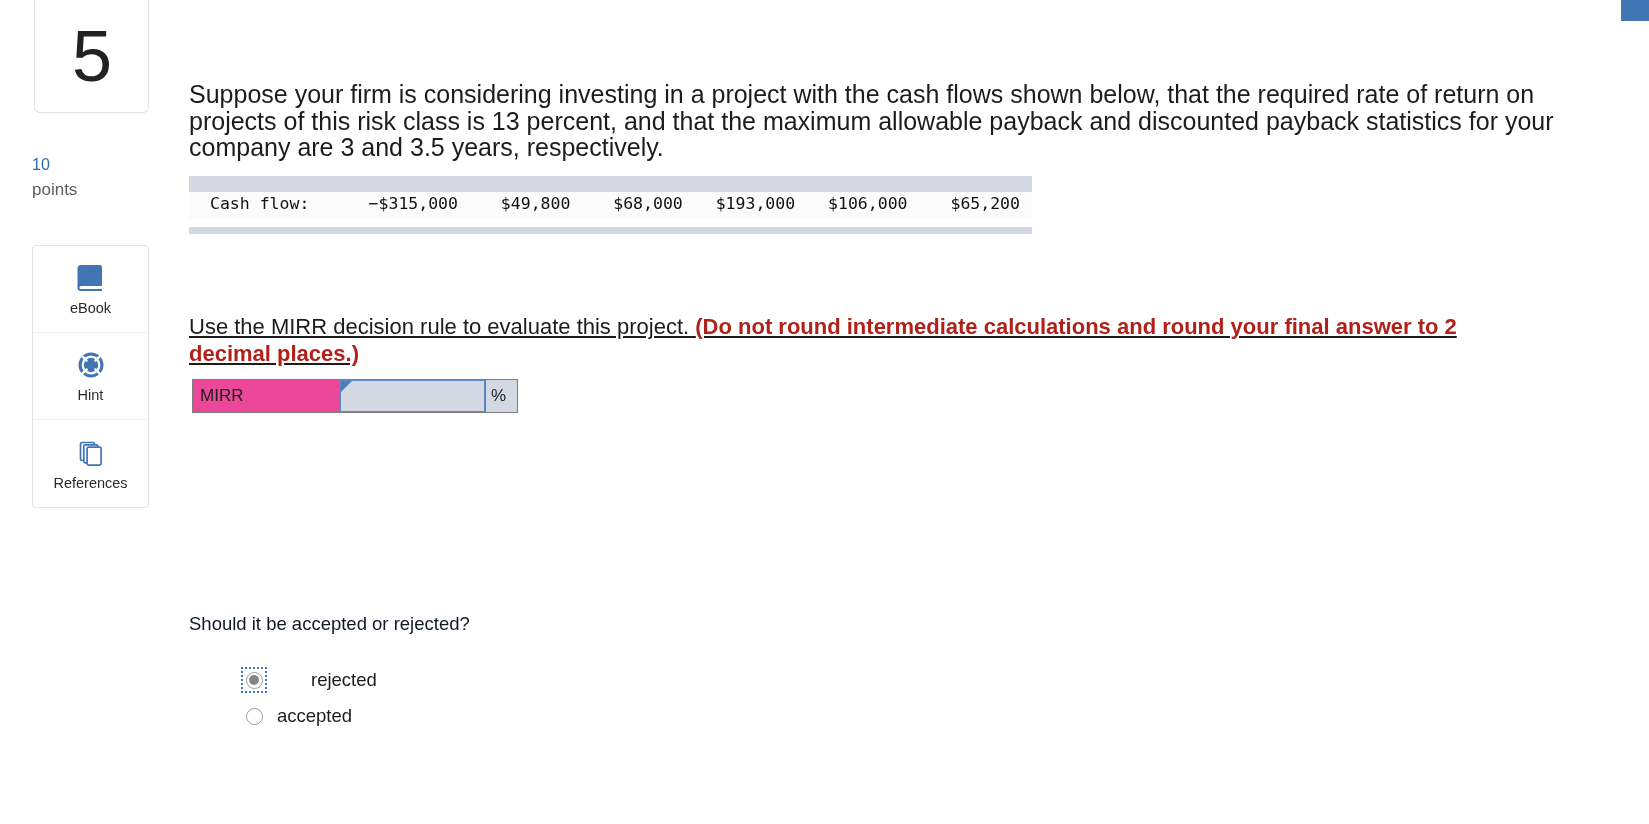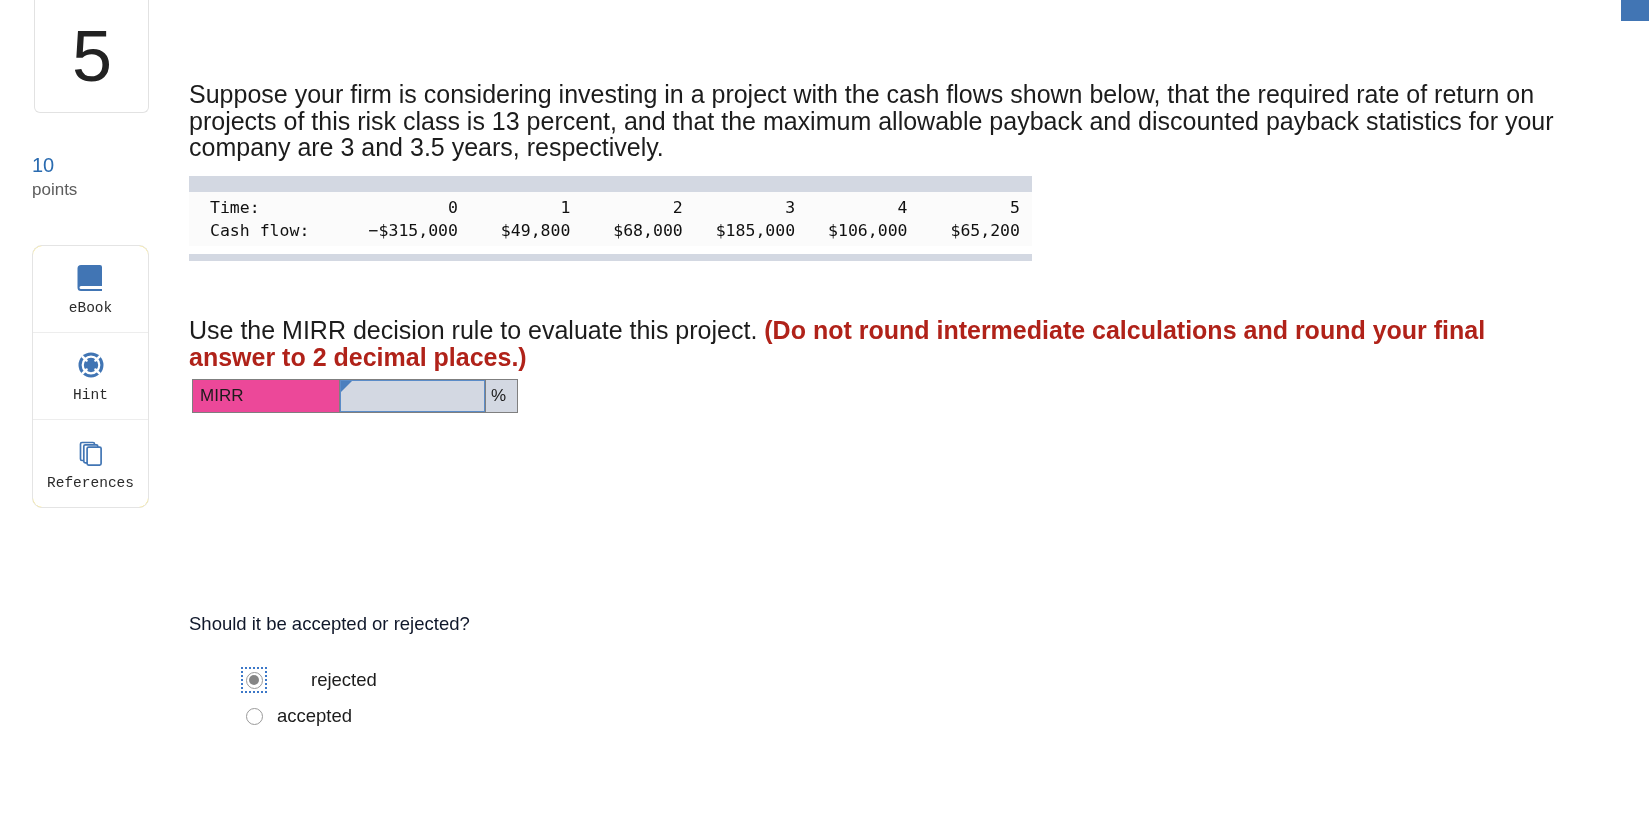--- a/index.html
+++ b/index.html
@@ -62,40 +62,39 @@
     letter-spacing: -1px;
   }
 
   .points-wrap {
     position: absolute;
     left: 32px;
     top: 152px;
     width: 130px;
   }
   .points-value {
-    font-size: 20px;
+    font-size: 16px;
     color: #2a6bb0;
     line-height: 26px;
   }
   .points-label {
     font-size: 17px;
     color: #5d5d5d;
     line-height: 24px;
   }
 
   .tool-stack {
     position: absolute;
     left: 32px;
     top: 245px;
     width: 117px;
     border: 1px solid #e4e4e4;
-    border-radius: 10px;
+    border-radius: 4px;
     background: #fde047;
     overflow: hidden;
-    font-family: Liberation Mono, monospace;
   }
   .tool-item {
     height: 87px;
     border-bottom: 1px solid #ededed;
     display: flex;
     flex-direction: column;
     align-items: center;
     justify-content: center;
     gap: 6px;
     cursor: pointer;
@@ -170,23 +169,24 @@
     width: 843px;
     margin-top: 8px;
   }
 
   
   .instruction {
     position: absolute;
     left: 0;
     top: 292px;
     width: 1330px;
-    font-size: 25px;
+    font-size: 22px;
     line-height: 26.5px;
     color: #1c1c1c;
+    text-decoration: underline;
   }
   .instruction .emph {
     color: #b02219;
     font-weight: bold;
   }
 
   
   .answer-row {
     position: absolute;
     left: 192px;
@@ -372,35 +372,26 @@
   </div>
 
   <div class="content">
 
     <p class="stem">Suppose your firm is considering investing in a project with the cash flows shown below, that the required rate of return on projects of this risk class is 13 percent, and that the maximum allowable payback and discounted payback statistics for your company are 3 and 3.5 years, respectively.</p>
 
     <div class="cf-block">
       <div class="cf-bar-top"></div>
       <table class="cf-table">
         <tbody>
-          <tr class="row-time">
-            <td class="rowhead">Time:</td>
-            <td class="cell">0</td>
-            <td class="cell">1</td>
-            <td class="cell">2</td>
-            <td class="cell">3</td>
-            <td class="cell">4</td>
-            <td class="cell">5</td>
-          </tr>
           <tr class="row-flow">
             <td class="rowhead">Cash flow:</td>
             <td class="cell">−$315,000</td>
             <td class="cell">$49,800</td>
             <td class="cell">$68,000</td>
-            <td class="cell">$185,000</td>
+            <td class="cell">$193,000</td>
             <td class="cell">$106,000</td>
             <td class="cell">$65,200</td>
           </tr>
         </tbody>
       </table>
       <div class="cf-bar-bottom"></div>
     </div>
 
     <p class="instruction"><span>Use the MIRR decision rule to evaluate this project. </span><span class="emph">(Do not round intermediate calculations and round your final answer to 2 decimal places.)</span></p>
 

